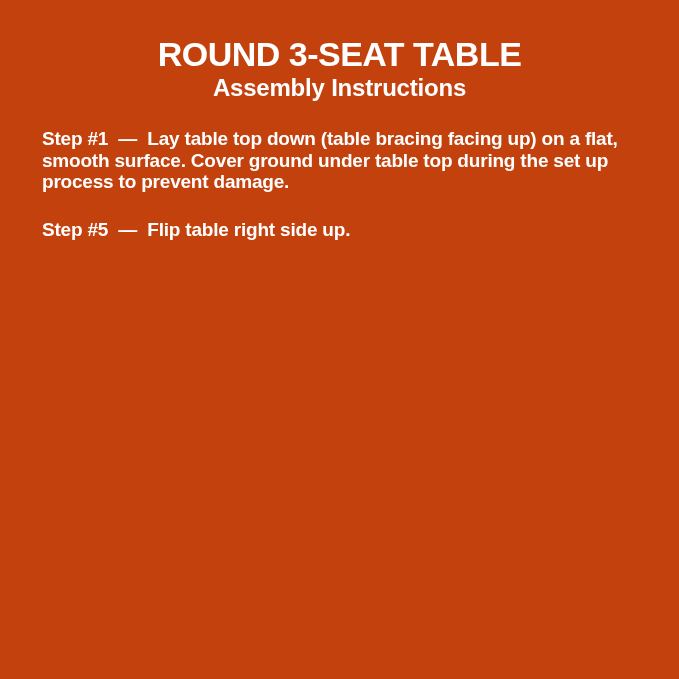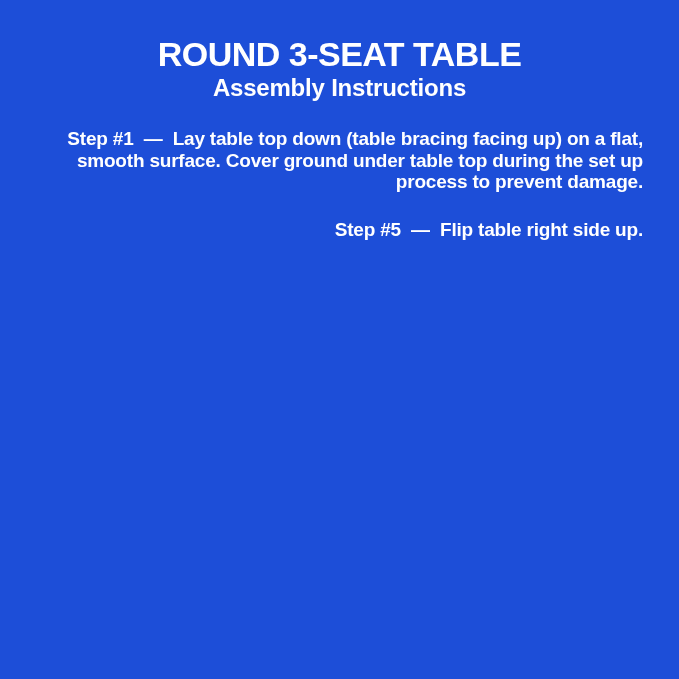--- a/index.html
+++ b/index.html
@@ -4,21 +4,21 @@
 <style>
   html, body {
     margin: 0;
     padding: 0;
     background: #000000;
   }
   .sheet {
     position: relative;
     width: 679px;
     height: 679px;
-    background: #1d4ed8;
+    background: #c2410c;
     color: #ffffff;
     font-family: "Liberation Sans", sans-serif;
     font-weight: bold;
     overflow: hidden;
     box-sizing: border-box;
   }
   .title {
     margin: 34px 0 0 0;
     text-align: center;
     font-size: 34px;
@@ -37,21 +37,20 @@
   .steps {
     margin-top: 26px;
     padding: 0 36px 0 42px;
     font-size: 19px;
     line-height: 21.5px;
     letter-spacing: -0.2px;
   }
   .step {
     margin: 0 0 26px 0;
     white-space: pre-wrap;
-    text-align: right;
   }
   .step:last-child {
     margin-bottom: 0;
   }
 </style>
 </head>
 <body>
 
 <div class="sheet">
   <h1 class="title">ROUND 3-SEAT TABLE</h1>

